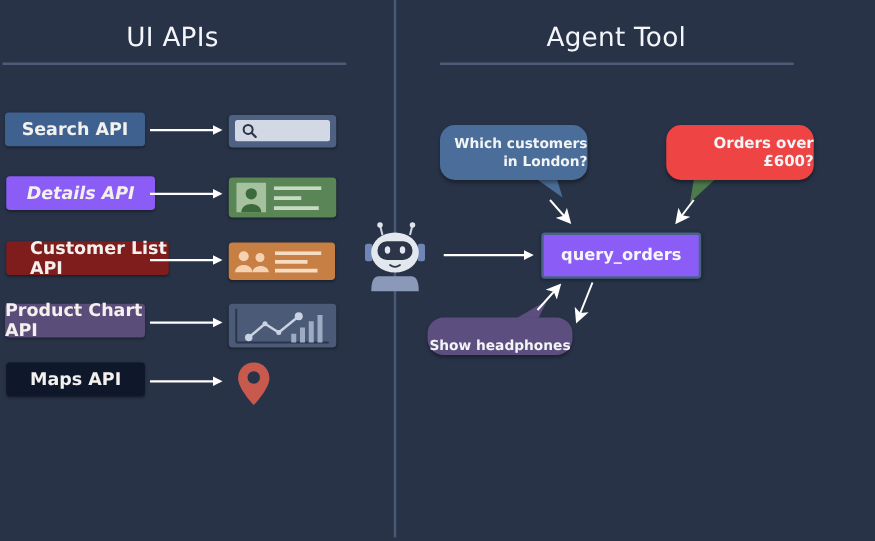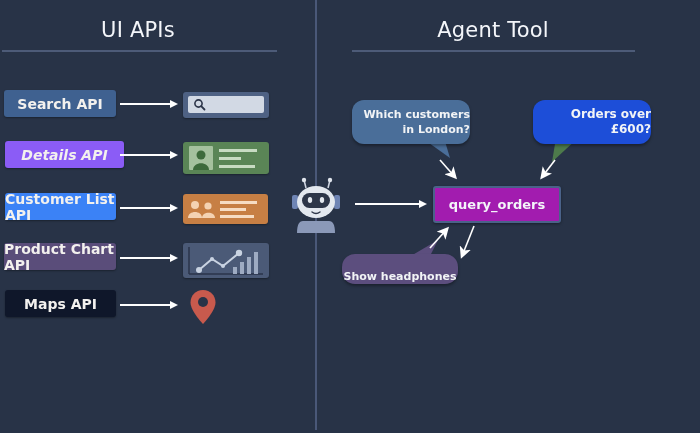--- a/index.html
+++ b/index.html
@@ -24,41 +24,41 @@
       box-shadow: 0 1px 2px rgba(0,0,0,0.35);
     }
     .tile { border-radius: 3px; box-shadow: 0 1px 2px rgba(0,0,0,0.35); }
     .bubble {
       border-radius: 12px; font-size: 11px; font-weight: bold;
       color: #f2f4f6; text-align: center; line-height: 15px;
       display: flex; align-items: flex-end; justify-content: center;
       box-shadow: 0 2px 3px rgba(0,0,0,0.35);
     }
     .tool {
-      background: #a21caf; border: 2px solid #4a6289; border-radius: 3px;
+      background: #8b5cf6; border: 2px solid #4a6289; border-radius: 3px;
       font-size: 13px; font-weight: bold; color: #f4f6fa;
       display: flex; align-items: center; justify-content: center;
       box-shadow: 0 1px 3px rgba(0,0,0,0.4);
     }
     svg.overlay { position: absolute; left: 0; top: 0; pointer-events: none; }
   </style>
 </head>
 <body>
 
 <div class="abs heading" style="left:0; top:18px; width:276px;">UI APIs</div>
 <div class="abs rule" style="left:2px; top:50px; width:275px;"></div>
 
 <div class="abs heading" style="left:352px; top:18px; width:282px;">Agent Tool</div>
 <div class="abs rule" style="left:352px; top:50px; width:283px;"></div>
 
 <div class="abs vdivider" style="left:315px; top:0; height:430px;"></div>
 
 <div class="abs api" style="left:4px; top:90px; width:112px; background:#3f6190;">Search API</div>
 <div class="abs api" style="left:5px; top:141px; width:119px; background:#8b5cf6;font-style:italic;">Details API</div>
-<div class="abs api" style="left:5px; top:193px; width:111px; background:#3b82f6;">Customer List API</div>
+<div class="abs api" style="left:5px; top:193px; width:111px; background:#7f1d1d;padding-left:19px;">Customer List API</div>
 <div class="abs api" style="left:4px; top:243px; width:112px; background:#5a4d7a;">Product Chart API</div>
 <div class="abs api" style="left:5px; top:290px; width:111px; background:#0f172a;">Maps API</div>
 
 <div class="abs tile" style="left:183px; top:92px; width:86px; height:26px; background:#4e6183;">
   <div class="abs" style="left:5px; top:4px; width:76px; height:17px; background:#d2d9e4; border-radius:2px;">
     <svg class="abs" style="left:5px; top:2px;" width="14" height="14" viewBox="0 0 14 14">
       <circle cx="5.5" cy="5.5" r="3.6" fill="none" stroke="#2b3448" stroke-width="1.6"></circle>
       <line x1="8.2" y1="8.2" x2="11.5" y2="11.5" stroke="#2b3448" stroke-width="1.8" stroke-linecap="round"></line>
     </svg>
   </div>
@@ -135,21 +135,21 @@
   <div class="abs bubble" style="left:0; top:0; width:118px; height:44px; background:#4a6e99; flex-direction:column;">
     <span>Which customers</span>
     <span>in London?</span>
   </div>
 </div>
 
 <div class="abs" style="left:533px; top:100px; width:118px; height:44px;">
   <svg class="abs" style="left:15px; top:38px;" width="30" height="26" viewBox="0 0 30 26">
     <path d="M8 0 L30 0 L4 24 Z" fill="#4d7a4b"></path>
   </svg>
-  <div class="abs bubble" style="left:0; top:0; width:118px; height:44px; background:#1d4ed8; flex-direction:column; font-size:12px;">
+  <div class="abs bubble" style="left:0; top:0; width:118px; height:44px; background:#ef4444; flex-direction:column; font-size:12px;">
     <span>Orders over</span>
     <span>£600?</span>
   </div>
 </div>
 
 <div class="abs" style="left:342px; top:254px; width:116px; height:30px;text-decoration:underline;">
   <svg class="abs" style="left:62px; top:-14px;" width="34" height="20" viewBox="0 0 34 20">
     <path d="M0 20 L34 0 L24 20 Z" fill="#5c4e7e"></path>
   </svg>
   <div class="abs bubble" style="left:0; top:0; width:116px; height:30px; background:#5c4e7e; border-radius:13px;">Show headphones</div>

